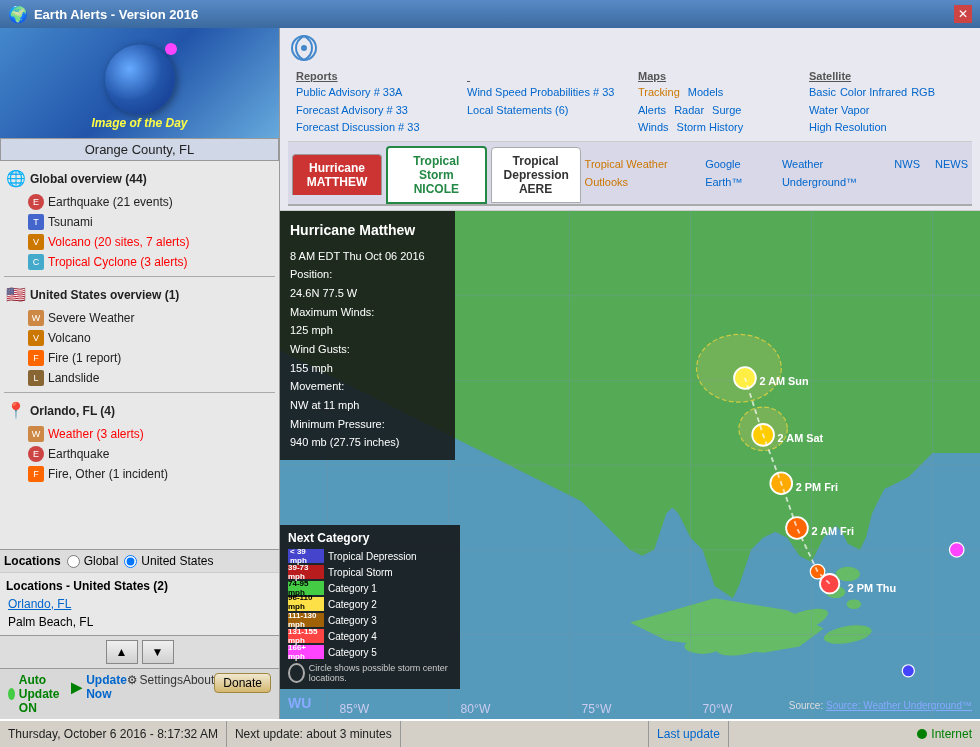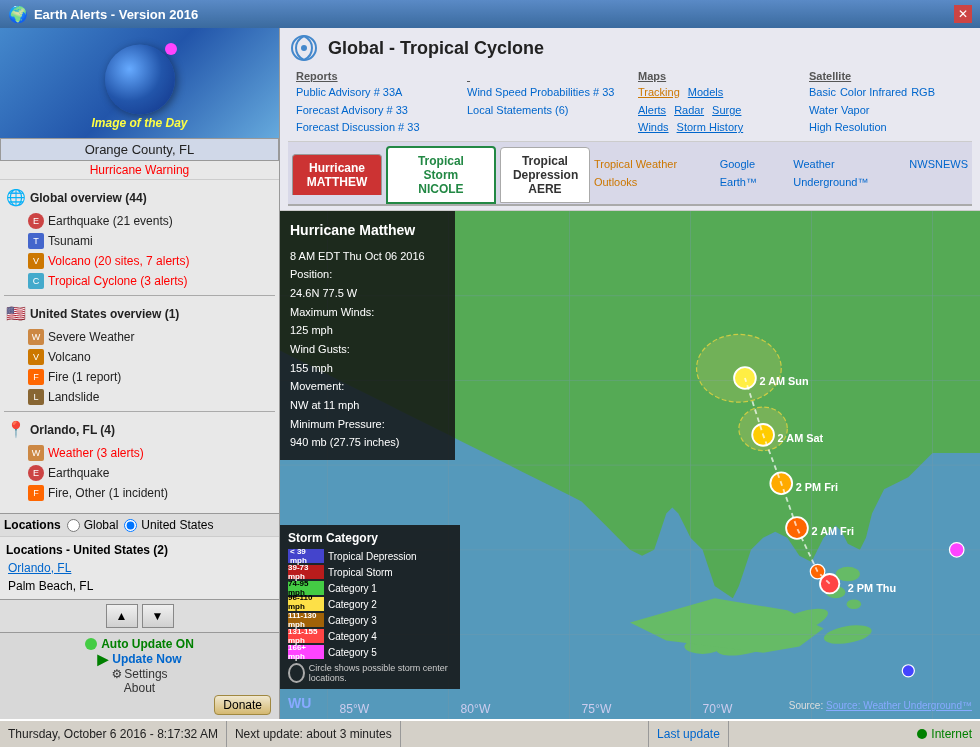--- a/index.html
+++ b/index.html
@@ -168,25 +168,24 @@
       width: 32px; height: 24px;
       background: linear-gradient(to bottom, #f0f0f0, #d0d0d0);
       border: 1px solid #888;
       cursor: pointer;
       display: flex; align-items: center; justify-content: center;
       font-size: 12px;
     }
 
     #bottom-controls {
       display: flex;
-      align-items: center;
+      align-items: flex-start;
       padding: 4px 8px;
       background: #d8d8d8;
       border-top: 1px solid #999;
-      flex-direction: column;
     }
     .auto-update {
       display: flex; align-items: center; gap: 4px;
       font-size: 12px; color: green; font-weight: bold;
     }
     .green-circle { width: 12px; height: 12px; background: #44cc44; border-radius: 50%; }
     .update-now {
       display: flex; align-items: center; gap: 4px;
       font-size: 12px; color: #0066cc; font-weight: bold; cursor: pointer;
     }
@@ -258,21 +257,21 @@
     }
     .link-item {
       color: #0066cc;
       font-size: 11px;
       cursor: pointer;
       display: block;
       line-height: 1.6;
     }
     .link-item.active-tab { color: #cc7700; }
     .maps-row { display: flex; gap: 8px; }
-    .maps-row .link-item { color: #0066cc; text-decoration: underline; }
+    .maps-row .link-item { color: #0066cc; }
     .maps-row .link-item.active { color: #cc7700; }
     .satellite-links { display: flex; flex-wrap: wrap; gap: 4px; }
 
     #tab-bar {
       display: flex;
       align-items: center;
       background: #d8d8e8;
       border-bottom: 2px solid #aaa;
       padding: 4px 4px 0;
       gap: 4px;
@@ -298,21 +297,21 @@
       border: 2px solid #228844;
     }
     .storm-tab.depression-tab {
       background: white;
       color: #333;
       border: 1px solid #aaa;
     }
     .tab-external-links {
       margin-left: auto;
       display: flex;
-      gap: 0;
+      gap: 15px;
       padding-bottom: 2px;
       font-size: 11px;
     }
 
     #map-area {
       flex: 1;
       position: relative;
       overflow: hidden;
       background: #4488aa;
     }
@@ -437,23 +436,20 @@
 
     <div id="image-of-day">
       <div class="earth-globe"></div>
       <div class="pink-dot"></div>
       <span class="iotd-label">Image of the Day</span>
     </div>
 
     <div id="location-bar">
       <span>Orange County, FL</span>
     </div>
-    <div id="warning-bar">
-      <span>Hurricane Warning</span>
-    </div>
 
     <div id="overview-section">
 
       <div class="section-header">
         <span class="section-flag">🌐</span>
         <span>Global overview (44)</span>
       </div>
       <div class="overview-item">
         <span class="item-icon icon-earthquake">E</span>
         <span>Earthquake (21 events)</span>
@@ -564,21 +560,20 @@
     <div id="right-header">
       <div id="right-title">
         <div class="cyclone-icon">
           <svg width="32" height="32" viewBox="0 0 32 32">
             <circle cx="16" cy="16" r="12" fill="none" stroke="#4488cc" stroke-width="2"></circle>
             <path d="M16,4 Q24,8 24,16 Q24,24 16,28 Q8,24 8,16 Q8,8 16,4" fill="none" stroke="#4488cc" stroke-width="2"></path>
             <circle cx="16" cy="16" r="3" fill="#4488cc"></circle>
           </svg>
         </div>
         <div>
-          <div class="main-title">Global - Tropical Cyclone</div>
         </div>
       </div>
 
       <div id="reports-maps-row">
 
         <div class="col-section">
           <div class="col-section-label">Reports</div>
           <span class="link-item">Public Advisory # 33A</span>
           <span class="link-item">Forecast Advisory # 33</span>
           <span class="link-item">Forecast Discussion # 33</span>
@@ -727,21 +722,21 @@
         <div>125 mph</div>
         <div>Wind Gusts:</div>
         <div>155 mph</div>
         <div>Movement:</div>
         <div>NW at 11 mph</div>
         <div>Minimum Pressure:</div>
         <div>940 mb (27.75 inches)</div>
       </div>
 
       <div id="category-legend">
-        <div class="legend-title">Storm Category</div>
+        <div class="legend-title">Next Category</div>
         <div class="legend-row">
           <div class="legend-color" style="background:#4444cc; font-size:8px; color:white; padding:1px 2px;">
             <span>&lt; 39 mph</span>
           </div>
           <span>Tropical Depression</span>
         </div>
         <div class="legend-row">
           <div class="legend-color" style="background:#b91c1c; font-size:8px;">
             <span>39-73 mph</span>
           </div>

